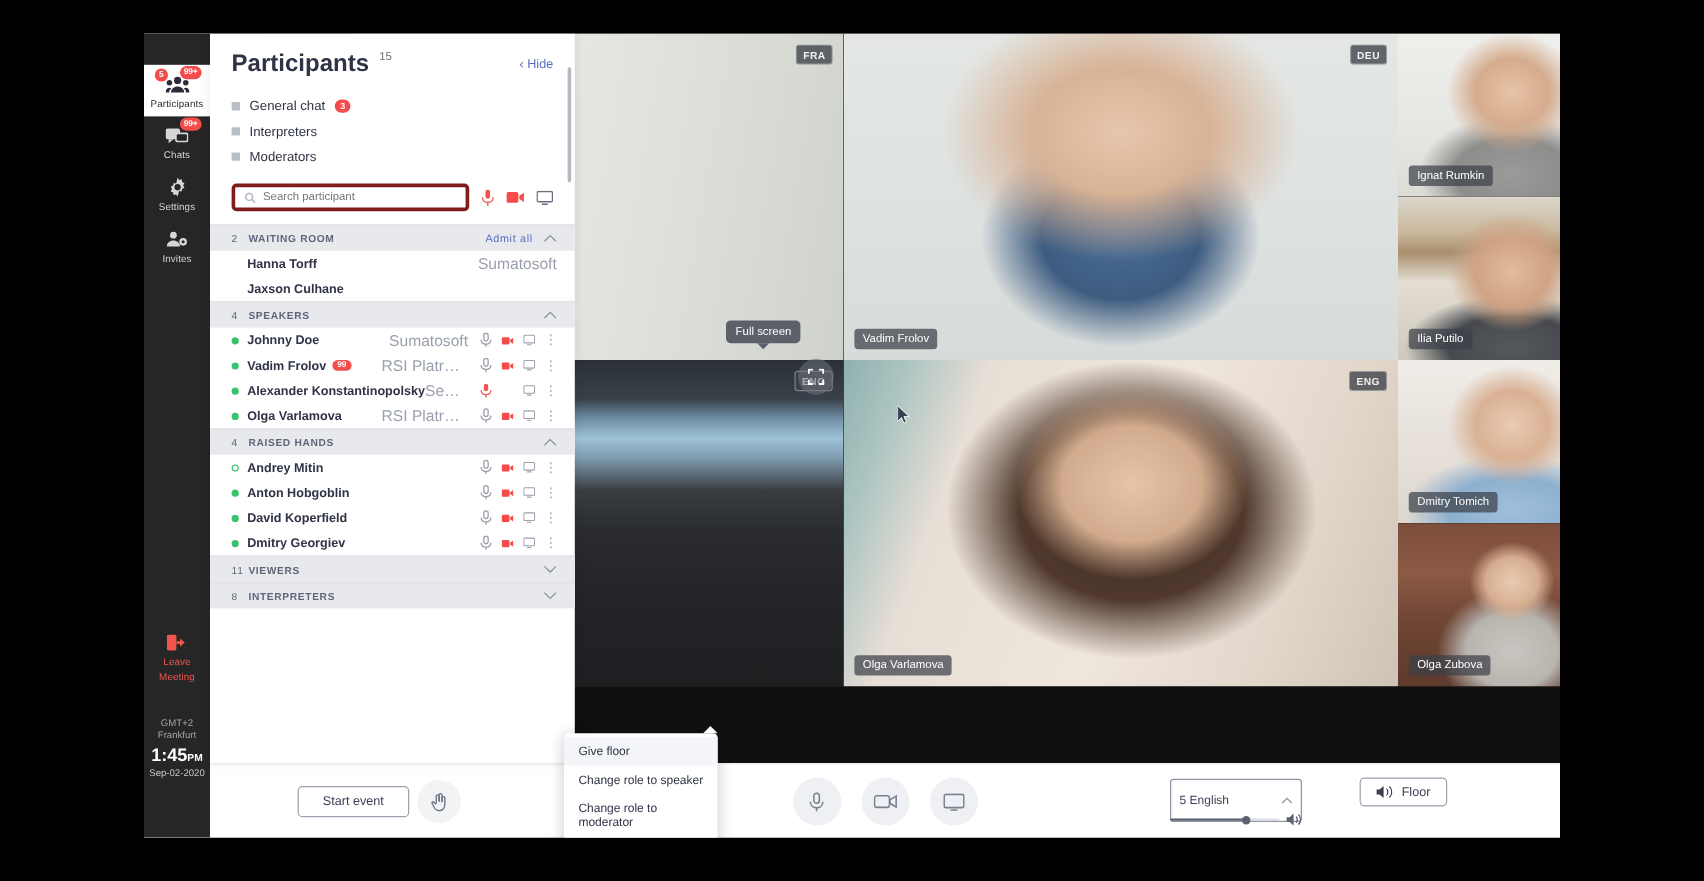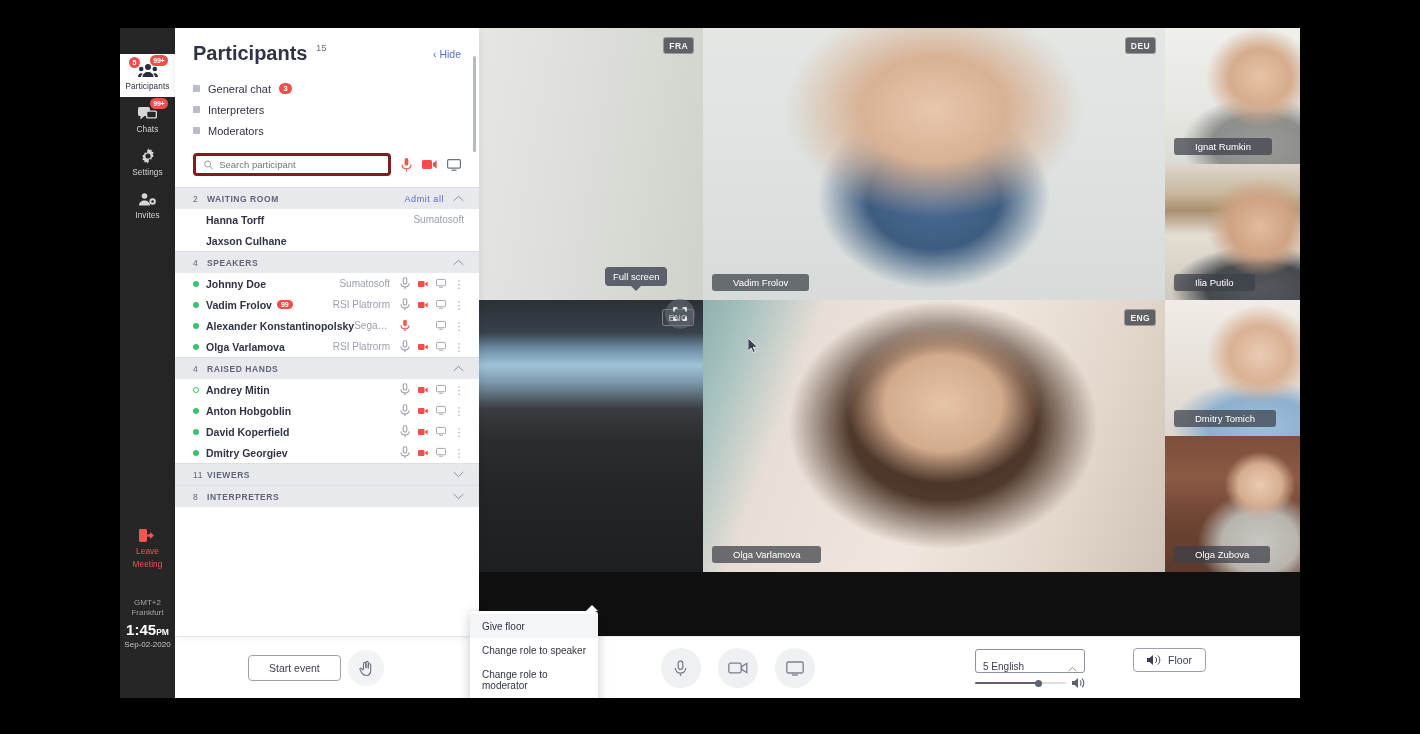--- a/index.html
+++ b/index.html
@@ -66,21 +66,21 @@
   .lang {
     position: absolute; top: 9px; right: 9px;
     background: rgba(60,64,72,.78); color: #f2f2f2;
     font-size: 8.5px; font-weight: bold; letter-spacing: .4px;
     padding: 2.5px 5px; border-radius: 3px;
     border: 1px solid rgba(255,255,255,.35);
   }
   .nameplate {
     position: absolute; bottom: 9px; left: 9px;
     background: rgba(60,64,72,.72); color: #ffffff;
-    font-size: 9.5px; padding: 3px 21px; border-radius: 3px; margin-top: 43px;
+    font-size: 9.5px; padding: 3px 7px; border-radius: 3px; margin-top: 43px;
   }
 
   
   #tileFra   { left: 0;    top: 0;    width: 528px; height: 272px; }
   #tileDeu   { left: 528px;top: 0;    width: 462px; height: 272px; }
   #tileRus1  { left: 990px;top: 0;    width: 190px; height: 136px; }
   #tileRus2  { left: 990px;top: 136px;width: 190px; height: 136px; }
   #tileEngL  { left: 0;    top: 272px;width: 528px; height: 272px; }
   #tileEngC  { left: 528px;top: 272px;width: 462px; height: 272px; }
   #tileFra2  { left: 990px;top: 272px;width: 190px; height: 136px; }
@@ -190,21 +190,21 @@
   .pdot { width: 6px; height: 6px; border-radius: 50%; margin-right: 7px; flex: none; }
   .pdot.on { background: #39c36e; }
   .pdot.ring { background: #fff; border: 1.5px solid #39c36e; }
   .pdot.none { background: transparent; }
   .pname { font-size: 10.5px; color: #2f3345; font-weight: bold; white-space: nowrap; }
   .nbadge {
     background: #f24c4c; color: #fff; font-size: 7px; font-weight: bold;
     border-radius: 7px; padding: 1px 4px; margin-left: 5px;
   }
   .porg {
-    margin-left: auto; font-size: 10px; color: #9aa0ad;
+    margin-left: auto; font-size: 13px; color: #9aa0ad;
     white-space: nowrap; overflow: hidden; text-overflow: ellipsis; max-width: 72px;
   }
   .picons { display: flex; align-items: center; gap: 8px; margin-left: 10px; }
   .picons .slot { width: 10px; display: flex; justify-content: center; cursor: pointer; }
   .dots { letter-spacing: 0; color: #9aa0ad; font-size: 11px; line-height: 8px; cursor: pointer; }
 
   #panelScroll {
     position: absolute; right: 3px; top: 28px; width: 3px; height: 96px;
     background: #b6b9c2; border-radius: 2px;
   }
@@ -245,22 +245,22 @@
   #mediaCtrls {
     position: absolute; left: 0; right: 0; top: 11px;
     display: flex; justify-content: center; gap: 17px;
   }
   .mbtn {
     width: 40px; height: 40px; border-radius: 50%; background: #eff0f3;
     display: flex; align-items: center; justify-content: center; cursor: pointer;
   }
   #langSelect {
     position: absolute; right: 215px; top: 12px;
-    width: 110px; height: 24px; border: 1px solid #8d93a1; border-radius: 3px;
-    display: flex; align-items: flex-end; padding: 0 7px; cursor: pointer; margin-left: 40px;
+    width: 110px; height: 36px; border: 1px solid #8d93a1; border-radius: 3px;
+    display: flex; align-items: center; padding: 0 7px; cursor: pointer; margin-left: 40px;
   }
   #langSelect .val { font-size: 10px; color: #3a3f52; flex: 1; }
   #volRow {
     position: absolute; right: 215px; top: 40px; width: 110px;
     display: flex; align-items: center; gap: 6px;
   }
   #volTrack { flex: 1; height: 2px; background: #dcdee3; border-radius: 2px; position: relative; }
   #volFill { position: absolute; left: 0; top: 0; height: 2px; width: 68%; background: #5d6270; border-radius: 2px; }
   #volKnob { position: absolute; left: 66%; top: -2.5px; width: 7px; height: 7px; border-radius: 50%; background: #5d6270; }
   #floorBtn {

